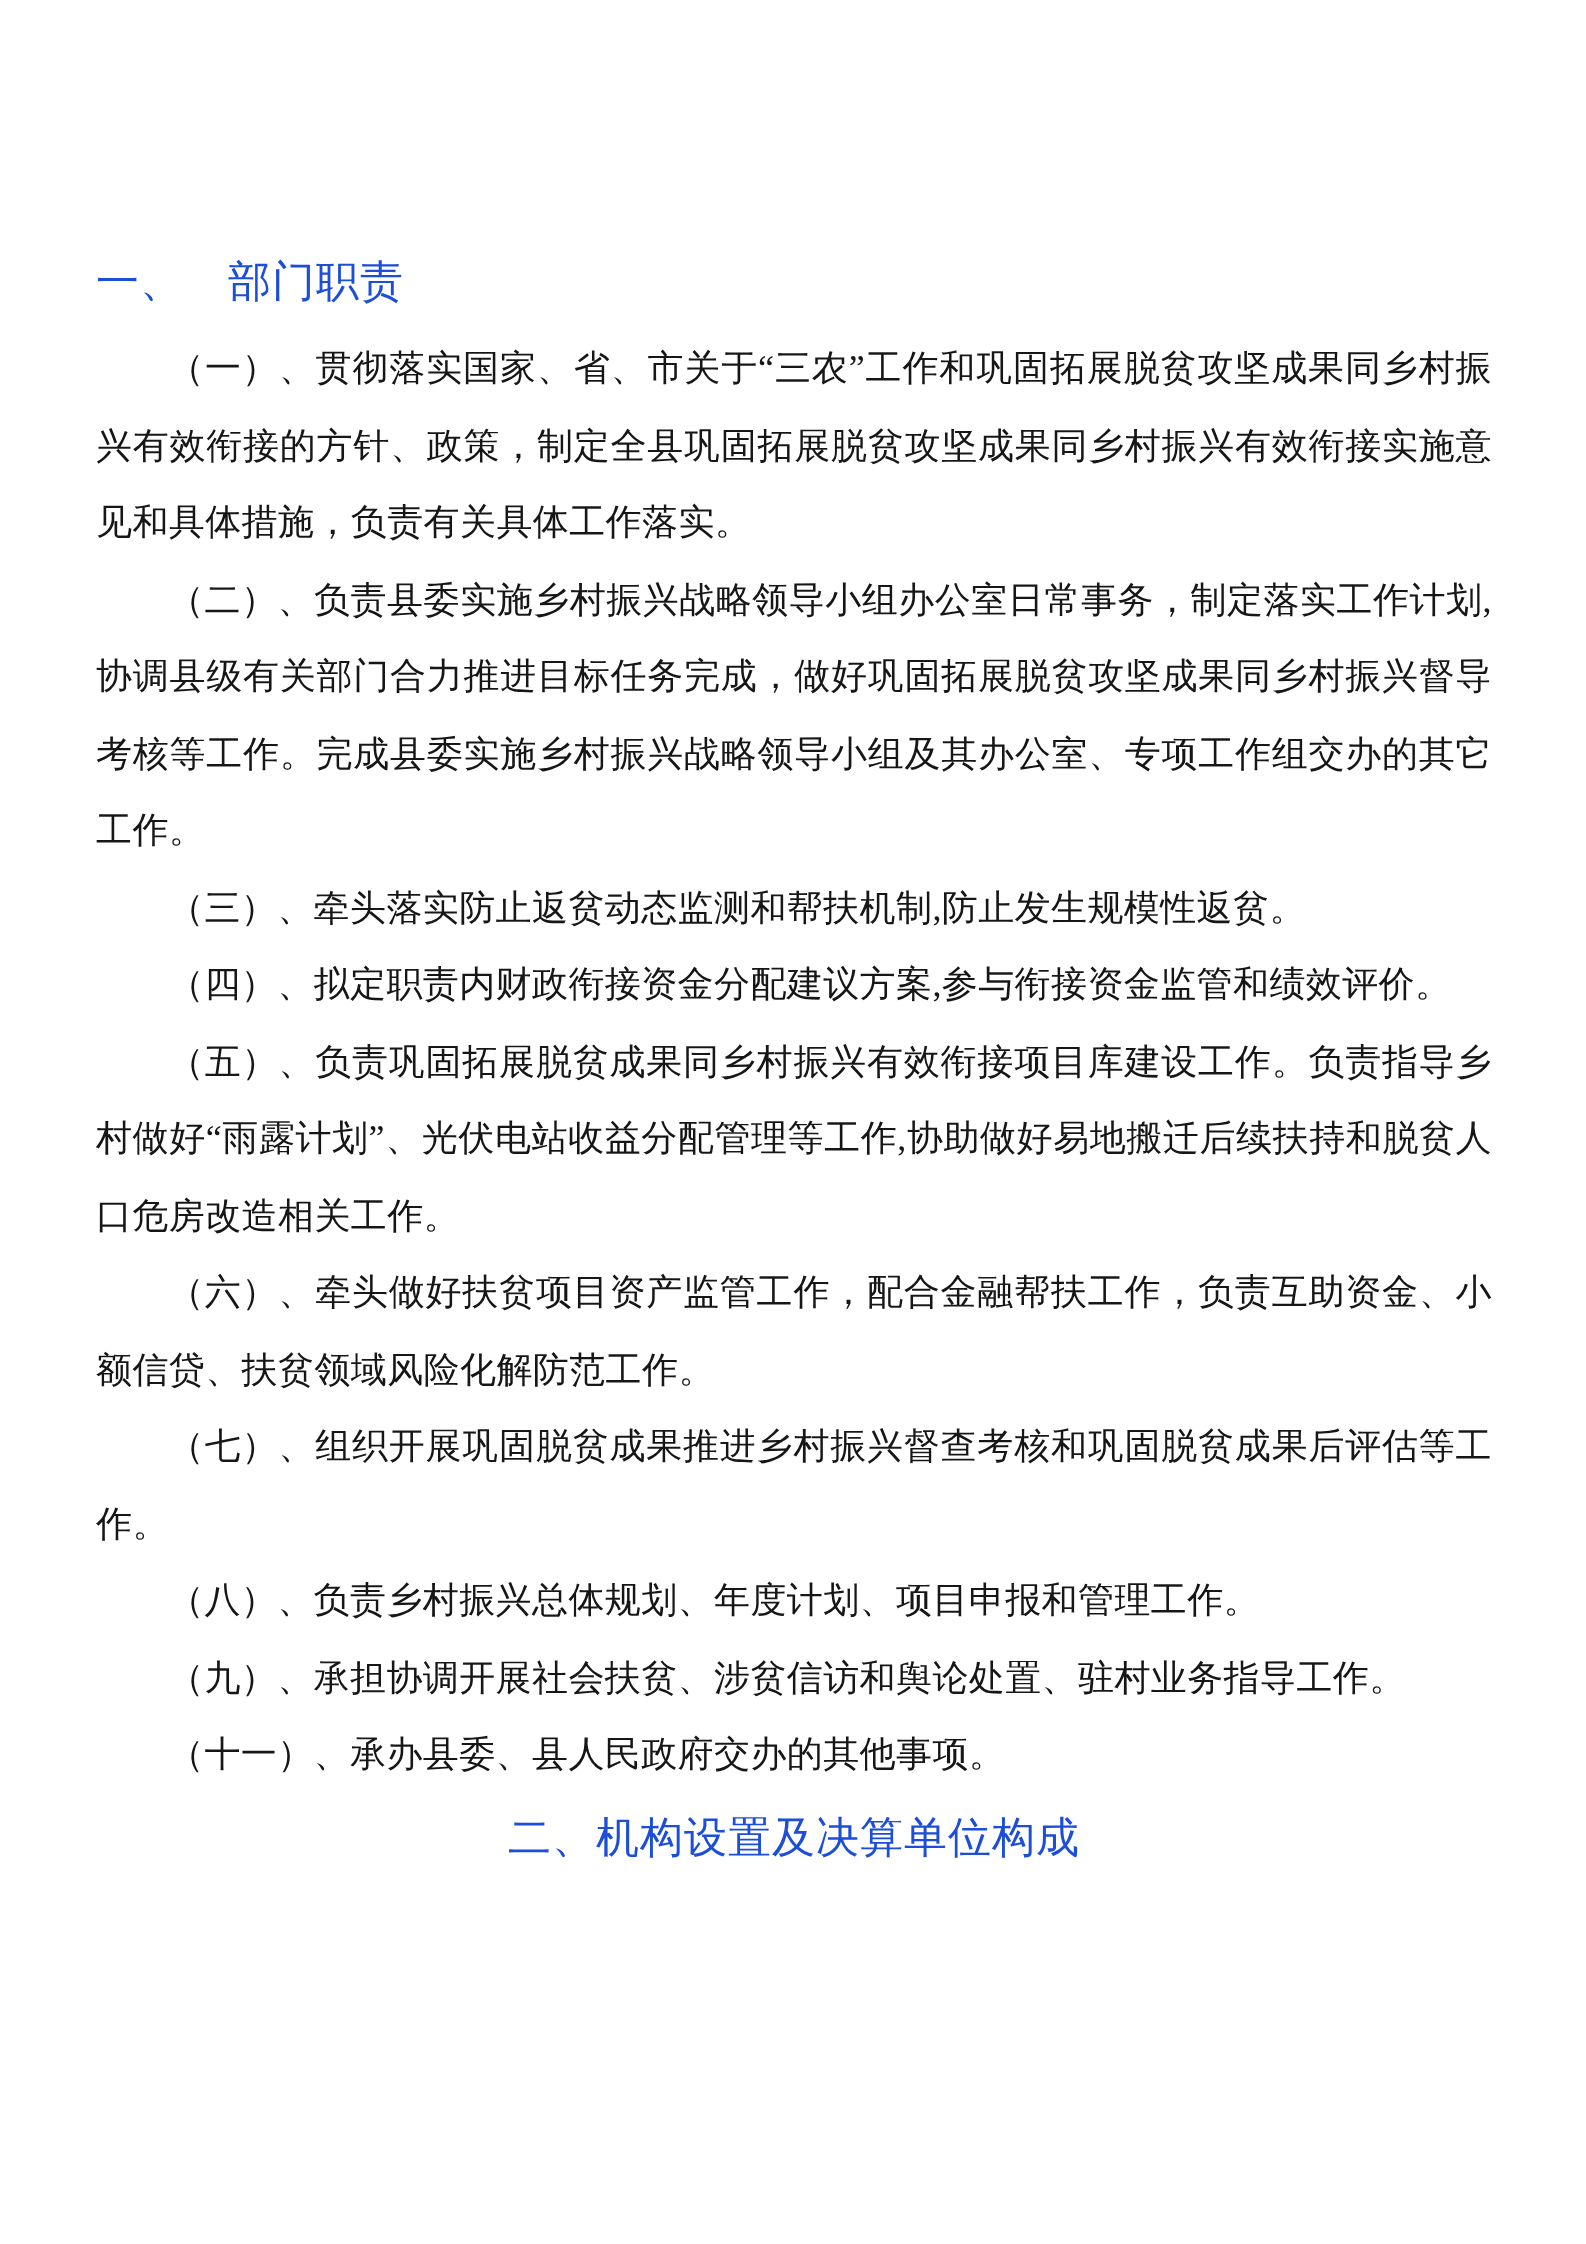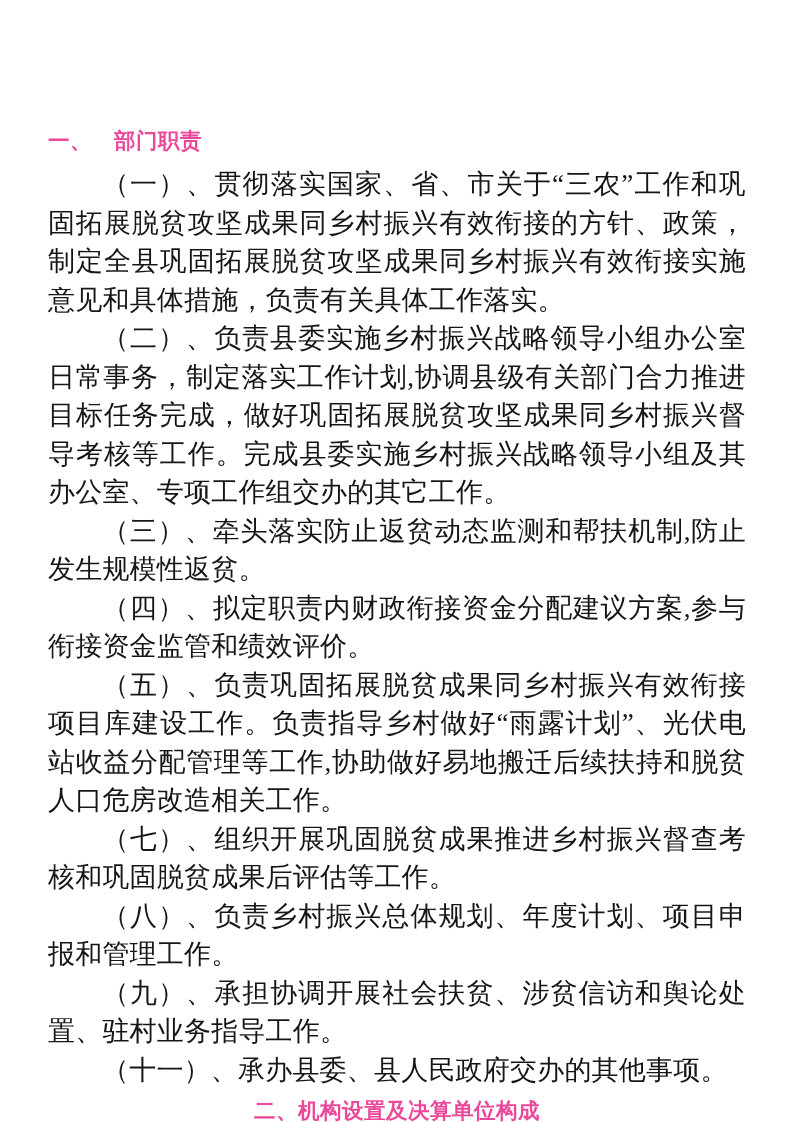--- a/index.html
+++ b/index.html
@@ -17,53 +17,54 @@
     width: 793px;
     height: 1122px;
     background: #ffffff;
     padding: 117px 47px 0 48px;
     font-family: "Liberation Serif", "DejaVu Serif", serif;
     color: #161616;
   }
   .section-heading {
     margin: 0;
     font-family: "Liberation Sans", "DejaVu Sans", sans-serif;
-    font-weight: bold;
+    font-weight: normal;
     font-size: 21.5px;
     line-height: 48px;
-    color: #ec4899;
+    color: #1d4ed8;
     letter-spacing: 0.5px;
   }
   .section-heading.second {
     line-height: 40px;
     margin-top: 2px;
     text-align: center;
   }
   .body-para {
     margin: 0;
-    font-size: 27px;
+    font-size: 18px;
     line-height: 38.5px;
     text-align: justify;
     text-justify: inter-ideograph;
     text-indent: 2em;
     letter-spacing: 0.2px;
     word-break: break-all;
     font-family: Liberation Serif, serif;
   }
 </style>
 </head>
 <body>
 
 <div class="page">
   <h2 class="section-heading">一、　部门职责</h2>
 
   <p class="body-para">（一）、贯彻落实国家、省、市关于“三农”工作和巩固拓展脱贫攻坚成果同乡村振兴有效衔接的方针、政策，制定全县巩固拓展脱贫攻坚成果同乡村振兴有效衔接实施意见和具体措施，负责有关具体工作落实。</p>
   <p class="body-para">（二）、负责县委实施乡村振兴战略领导小组办公室日常事务，制定落实工作计划,协调县级有关部门合力推进目标任务完成，做好巩固拓展脱贫攻坚成果同乡村振兴督导考核等工作。完成县委实施乡村振兴战略领导小组及其办公室、专项工作组交办的其它工作。</p>
   <p class="body-para">（三）、牵头落实防止返贫动态监测和帮扶机制,防止发生规模性返贫。</p>
   <p class="body-para">（四）、拟定职责内财政衔接资金分配建议方案,参与衔接资金监管和绩效评价。</p>
   <p class="body-para">（五）、负责巩固拓展脱贫成果同乡村振兴有效衔接项目库建设工作。负责指导乡村做好“雨露计划”、光伏电站收益分配管理等工作,协助做好易地搬迁后续扶持和脱贫人口危房改造相关工作。</p>
+  <p class="body-para">（六）、牵头做好扶贫项目资产监管工作，配合金融帮扶工作，负责互助资金、小额信贷、扶贫领域风险化解防范工作。</p>
   <p class="body-para">（七）、组织开展巩固脱贫成果推进乡村振兴督查考核和巩固脱贫成果后评估等工作。</p>
   <p class="body-para">（八）、负责乡村振兴总体规划、年度计划、项目申报和管理工作。</p>
   <p class="body-para">（九）、承担协调开展社会扶贫、涉贫信访和舆论处置、驻村业务指导工作。</p>
   <p class="body-para">（十一）、承办县委、县人民政府交办的其他事项。</p>
 
   <h2 class="section-heading second">二、机构设置及决算单位构成</h2>
 </div>
 
 </body></html>

